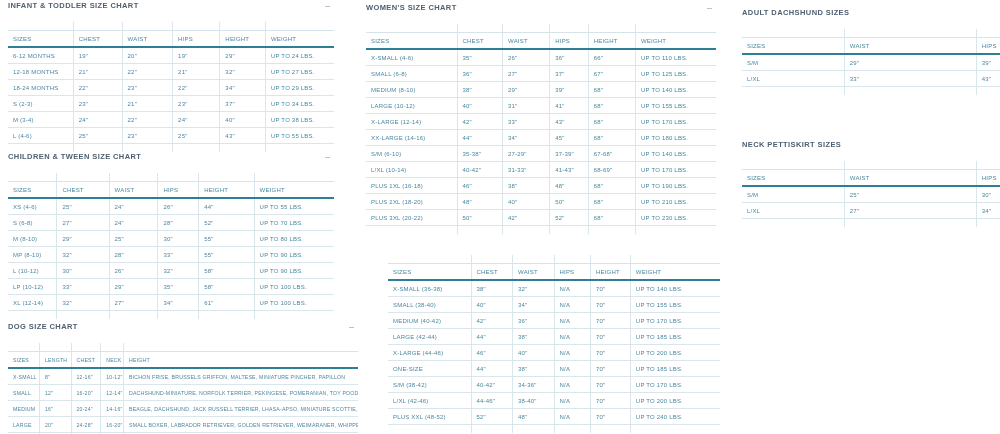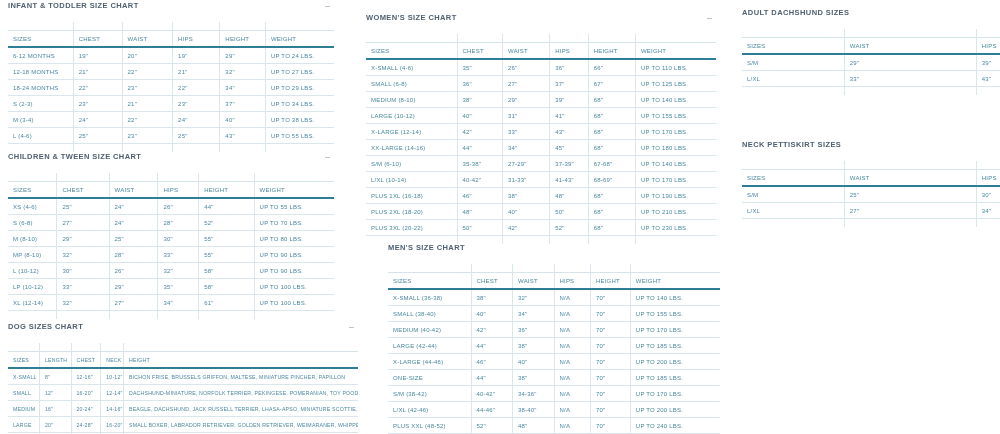--- a/index.html
+++ b/index.html
@@ -2,21 +2,21 @@
 <html><head>
 <meta charset="utf-8">
 <style>
   html,body{margin:0;padding:0;background:#ffffff;}
   body{width:1000px;height:434px;overflow:hidden;font-family:"Liberation Sans",sans-serif;}
   .sheet{position:relative;width:1000px;height:434px;background:#fff;overflow:hidden;}
   .chart{position:absolute;}
   .sec-infant{left:8px;top:1px;width:326px;}
   .sec-children{left:8px;top:152px;width:326px;}
   .sec-dog{left:8px;top:322px;width:350px;}
-  .sec-women{left:366px;top:13px;width:350px;}
+  .sec-women{left:366px;top:3px;width:350px;}
   .sec-men{left:388px;top:243px;width:332px;}
   .sec-adult{left:742px;top:8px;width:330px;}
   .sec-tween{left:742px;top:140px;width:330px;}
 
   .title-row{display:flex;justify-content:space-between;align-items:flex-end;height:9px;}
   .chart-title{margin:0;font-size:7.5px;font-weight:bold;letter-spacing:.4px;color:#4f6071;line-height:9px;white-space:nowrap;}
   .toggle{font-size:9px;line-height:7px;color:#9aa3aa;cursor:pointer;padding-right:4px;}
 
   .tbl{margin-top:12px;}
   table.size-table{width:100%;border-collapse:collapse;table-layout:fixed;font-size:6px;letter-spacing:.2px;color:#4a87a0;}
@@ -223,21 +223,21 @@
               <td></td>
               <td></td>
             </tr>
           </tbody>
         </table>
       </div>
   </section>
 
   <section class="chart sec-dog">
     <div class="title-row">
-      <h2 class="chart-title">DOG SIZES CHART</h2>
+      <h2 class="chart-title">DOG SIZE CHART</h2>
       <span class="toggle">–</span>
     </div>
     <div class="tbl">
         <table class="size-table">
           <colgroup>
             <col style="width: 9%;">
             <col style="width: 9%;">
             <col style="width: 8.5%;">
             <col style="width: 6.5%;">
             <col style="width: 67%;">
@@ -424,23 +424,20 @@
               <td></td>
               <td></td>
               <td></td>
             </tr>
           </tbody>
         </table>
       </div>
   </section>
 
   <section class="chart sec-men">
-    <div class="title-row">
-      <h2 class="chart-title">MEN'S SIZE CHART</h2>
-    </div>
     <div class="tbl">
         <table class="size-table">
           <colgroup>
             <col style="width: 25%;">
             <col style="width: 12.5%;">
             <col style="width: 12.5%;">
             <col style="width: 11%;">
             <col style="width: 12%;">
             <col style="width: 27%;">
           </colgroup>

